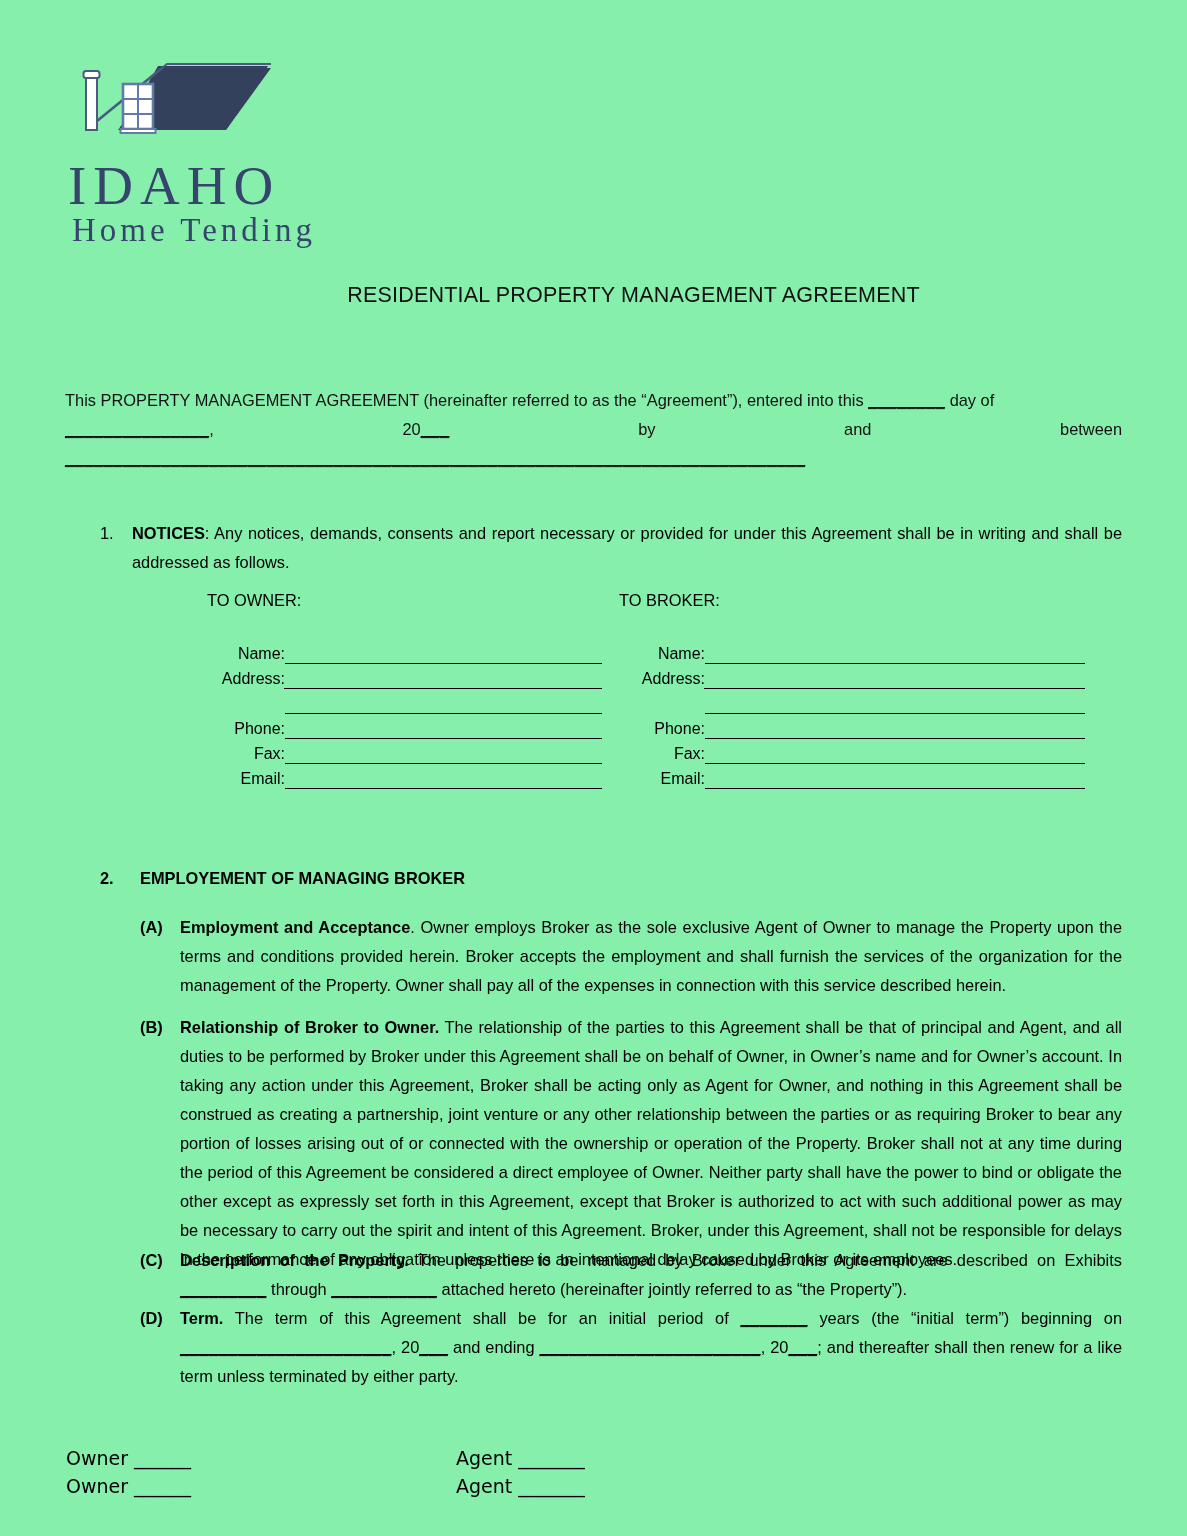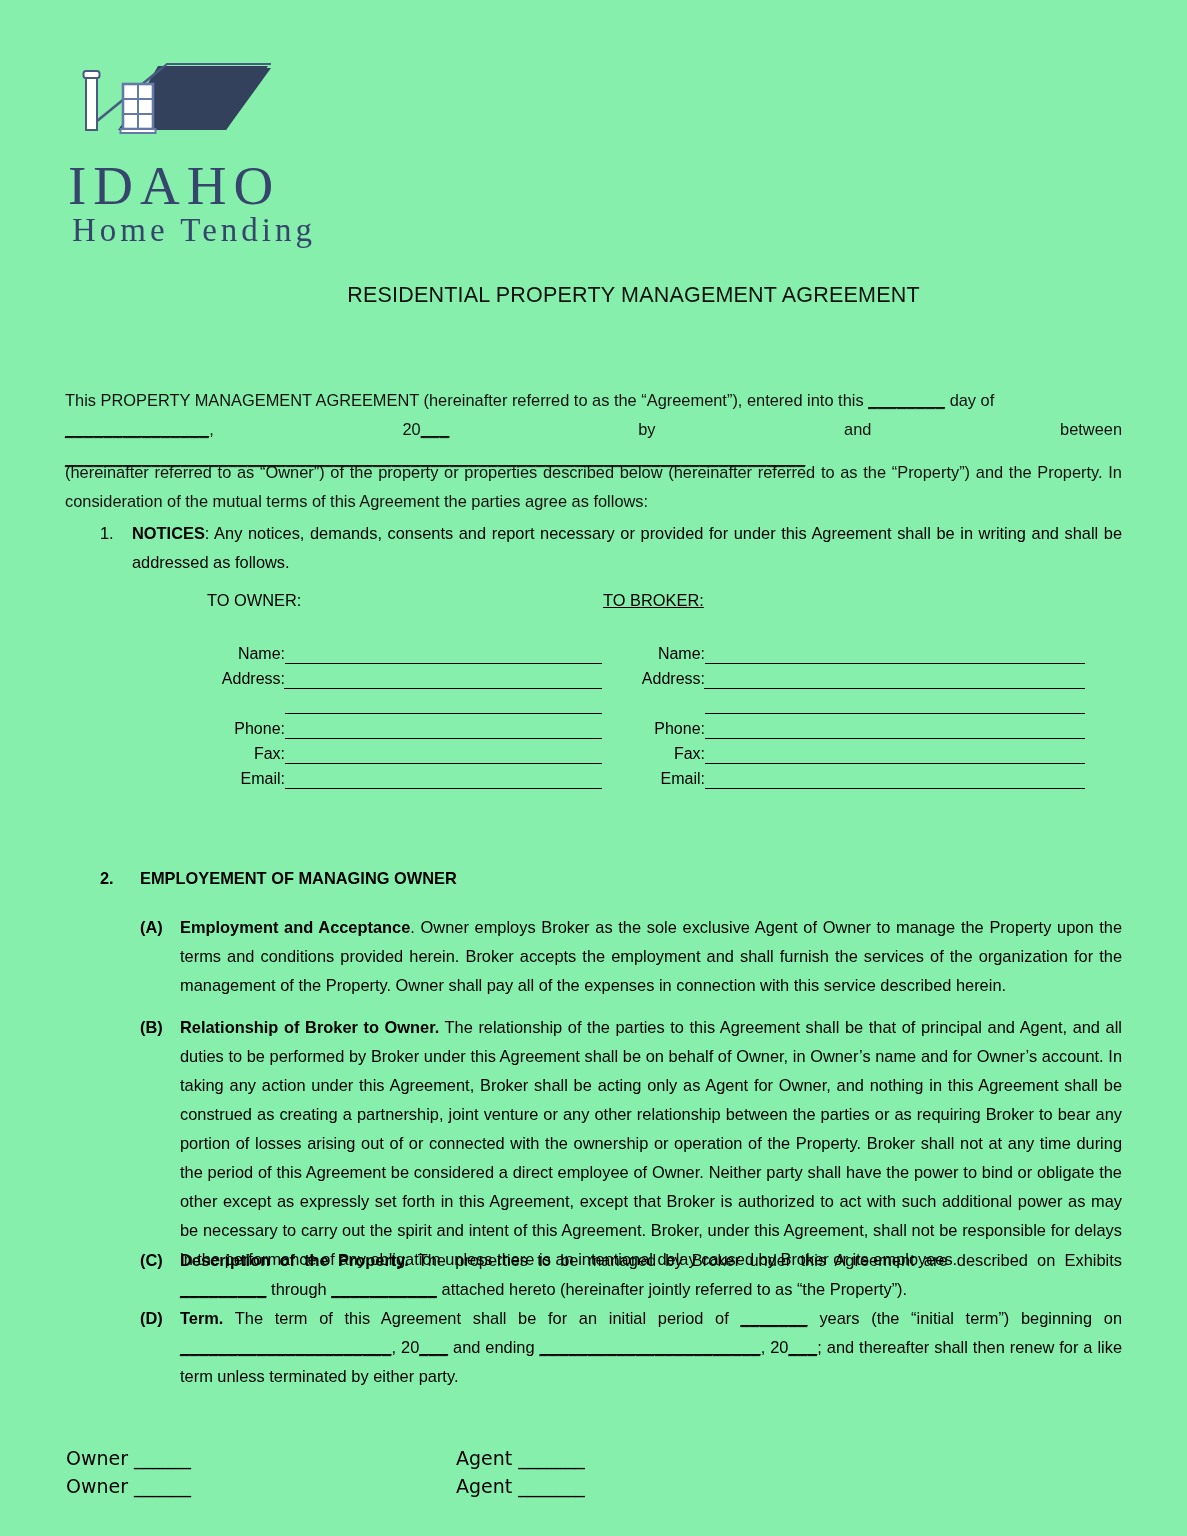--- a/index.html
+++ b/index.html
@@ -113,21 +113,21 @@
     top: 591px;
     width: 890px;
     font-size: 16.4px;
   }
   .col-head {
     position: absolute;
     top: 0;
     font-size: 16.4px;
   }
   .col-head.owner  { left: 0px; }
-  .col-head.broker { left: 396px; text-decoration: underline; }
+  .col-head.broker { left: 412px; }
 
   .fieldgrid {
     position: absolute;
     top: 48px;
     left: 0;
     width: 890px;
   }
   .frow {
     display: flex;
     align-items: flex-end;
@@ -250,21 +250,20 @@
     <div class="logo-sub">Home Tending</div>
   </div>
 
   <div class="doc-title">RESIDENTIAL PROPERTY MANAGEMENT AGREEMENT</div>
 
   <div class="body-block para-intro" style="text-align:justify;">
     <span>This PROPERTY MANAGEMENT AGREEMENT (hereinafter referred to as the “Agreement”), entered into this </span><span class="u">________</span><span> day of </span><br>
     <span class="u">_______________</span><span>, 20</span><span class="u">___</span><span> by and between </span><span class="u">_____________________________________________________________________________</span>
   </div>
 
-  <div class="body-block para-owner">(hereinafter referred to as “Owner”) of the property or properties described below (hereinafter referred to as the “Property”) and the Property. In consideration of the mutual terms of this Agreement the parties agree as follows:</div>
 
   <div class="item-1">
     <span class="num">1.</span>
     <span class="txt"><span class="b">NOTICES</span><span>: Any notices, demands, consents and report necessary or provided for under this Agreement shall be in writing and shall be addressed as follows.</span></span>
   </div>
 
   <div class="notice-table">
     <div class="col-head owner">TO OWNER:</div>
     <div class="col-head broker">TO BROKER:</div>
 
@@ -335,21 +334,21 @@
           <span class="fline"></span>
         </div>
       </div>
 
     </div>
   </div>
 
 
   <div class="item-2">
     <span class="num">2.</span>
-    <span class="txt">EMPLOYEMENT OF MANAGING OWNER</span>
+    <span class="txt">EMPLOYEMENT OF MANAGING BROKER</span>
   </div>
 
   <div class="sub sub-a">
     <span class="lbl">(A)</span>
     <span class="txt"><span class="b">Employment and Acceptance</span><span>.</span><span>  Owner employs Broker as the sole exclusive Agent of Owner to manage the Property upon the terms and conditions provided herein.  Broker accepts the employment and shall furnish the services of the organization for the management of the Property.  Owner shall pay all of the expenses in connection with this service described herein.</span></span>
   </div>
 
   <div class="sub sub-b">
     <span class="lbl">(B)</span>
     <span class="txt"><span class="b">Relationship of Broker to Owner.</span><span>  The relationship of the parties to this Agreement shall be that of principal and Agent, and all duties to be performed by Broker under this Agreement shall be on behalf of Owner, in Owner’s name and for Owner’s account.  In taking any action under this Agreement, Broker shall be acting only as Agent for Owner, and nothing in this Agreement shall be construed as creating a partnership, joint venture or any other relationship between the parties or as requiring Broker to bear any portion of losses arising out of or connected with the ownership or operation of the Property.  Broker shall not at any time during the period of this Agreement be considered a direct employee of Owner.  Neither party shall have the power to bind or obligate the other except as expressly set forth in this Agreement, except that Broker is authorized to act with such additional power as may be necessary to carry out the spirit and intent of this Agreement.  Broker, under this Agreement, shall not be responsible for delays in the performance of any obligation unless there is an intentional delay caused by Broker or its employees.</span></span>

